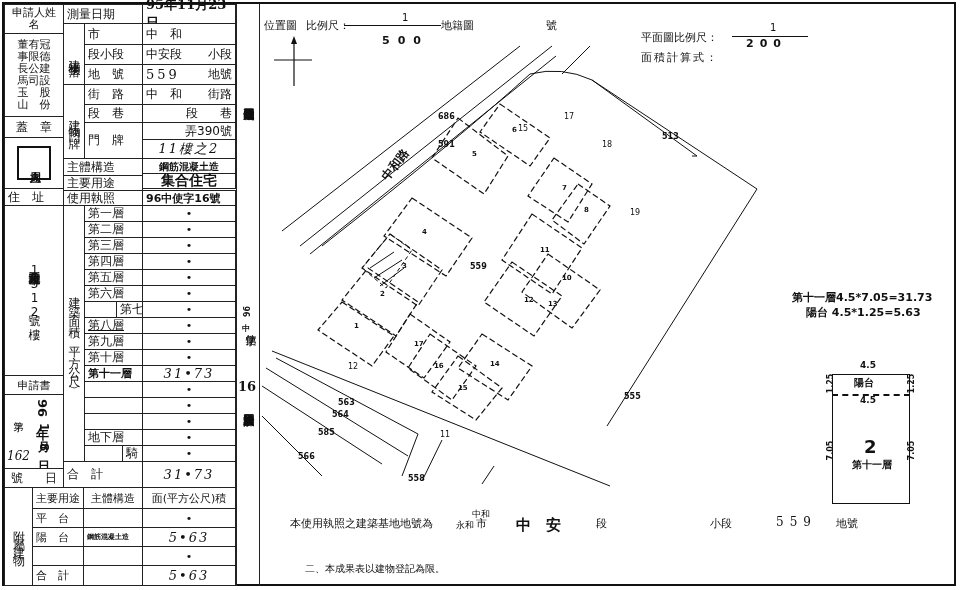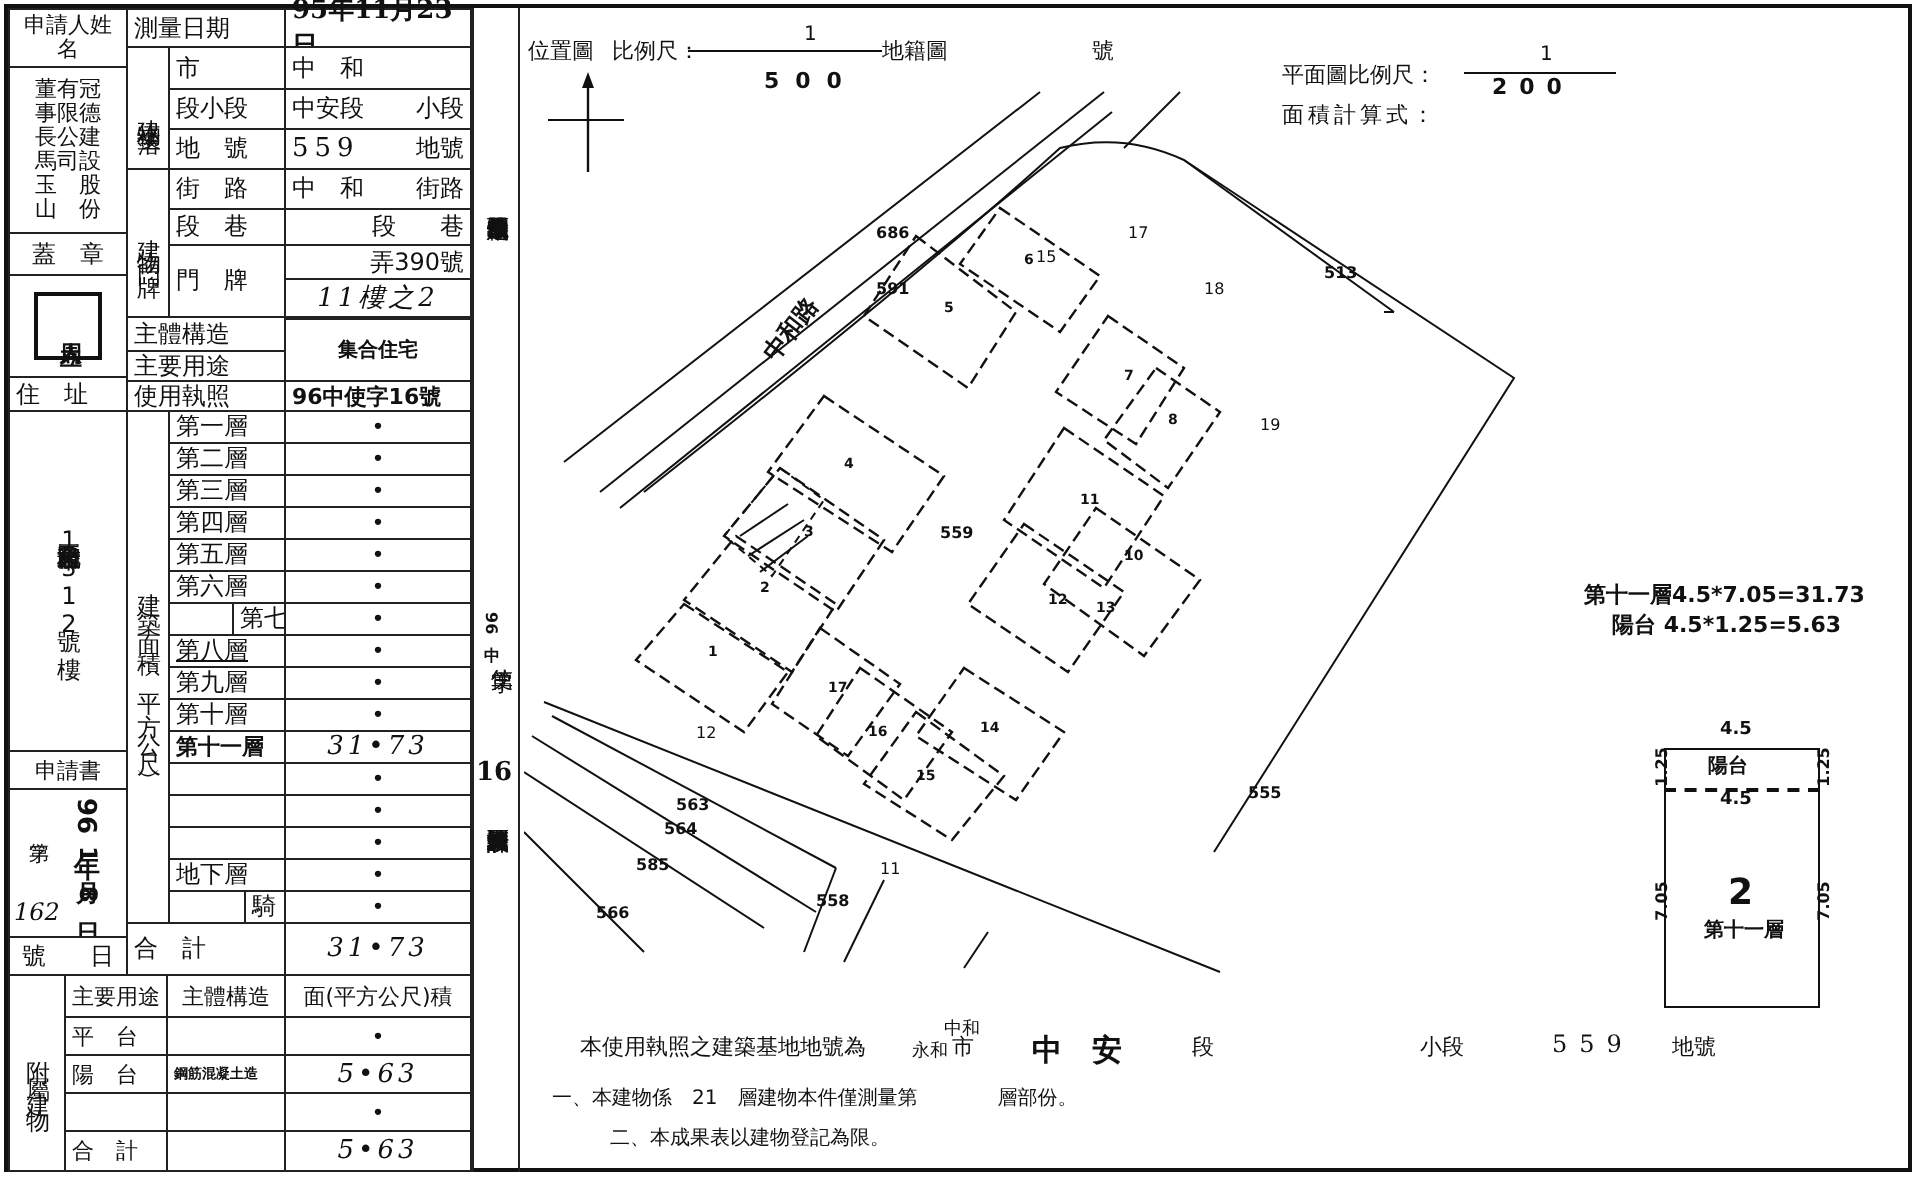--- a/index.html
+++ b/index.html
@@ -117,21 +117,21 @@
 
     <div class="cell" style="left:59px;top:154px;width:80px;height:18px;">
         <span>主體構造</span>
       </div>
     <div class="cell center bold" style="left:138px;top:154px;width:94px;height:18px;font-size:10px;">
         <span>鋼筋混凝土造</span>
       </div>
     <div class="cell" style="left:59px;top:171px;width:80px;height:16px;">
         <span>主要用途</span>
       </div>
-    <div class="cell center bold" style="left:138px;top:155px;width:94px;height:32px;font-size:10px;">
+    <div class="cell center bold" style="left:138px;top:169px;width:94px;height:16px;font-size:14px;">
         <span>集合住宅</span>
       </div>
     <div class="cell" style="left:59px;top:186px;width:80px;height:16px;">
         <span>使用執照</span>
       </div>
     <div class="cell bold" style="left:138px;top:186px;width:94px;height:16px;font-size:11px;">
         <span>96中使字16號</span>
       </div>
 
     <div class="cell vtext" style="left:59px;top:201px;width:22px;height:264px;letter-spacing:10px;">建築面積（平方公尺）</div>
@@ -395,21 +395,21 @@
 
     <span class="lot" style="left:176px;top:106px;">686</span>
     <span class="lot" style="left:176px;top:134px;">591</span>
     <span class="lot" style="left:400px;top:126px;">513</span>
     <span class="lot" style="left:208px;top:256px;">559</span>
     <span class="lot" style="left:362px;top:386px;">555</span>
     <span class="lot" style="left:76px;top:392px;">563</span>
     <span class="lot" style="left:70px;top:404px;">564</span>
     <span class="lot" style="left:56px;top:422px;">585</span>
     <span class="lot" style="left:36px;top:446px;">566</span>
-    <span class="lot" style="left:146px;top:440px;">558</span>
+    <span class="lot" style="left:146px;top:468px;">558</span>
 
     <span class="lot" style="left:302px;top:106px;font-weight:normal;">17</span>
     <span class="lot" style="left:340px;top:134px;font-weight:normal;">18</span>
     <span class="lot" style="left:368px;top:202px;font-weight:normal;">19</span>
     <span class="lot" style="left:86px;top:356px;font-weight:normal;">12</span>
     <span class="lot" style="left:178px;top:424px;font-weight:normal;">11</span>
     <span class="lot" style="left:256px;top:118px;font-weight:normal;">15</span>
 
     <div class="abs" style="left:570px;top:356px;width:78px;height:146px;">
       <span class="txt bold" style="left:28px;top:-2px;font-size:9px;">4.5</span>
@@ -429,16 +429,15 @@
       <span class="abs" style="left:0;top:4px;white-space:nowrap;">本使用執照之建築基地地號為</span>
       <span class="abs" style="left:182px;top:-4px;font-size:9px;">中和</span>
       <span class="abs" style="left:166px;top:7px;font-size:9px;">永和</span>
       <span class="abs" style="left:186px;top:4px;">市</span>
       <span class="abs bold" style="left:226px;top:4px;font-size:15px;">中　安</span>
       <span class="abs" style="left:306px;top:4px;">段</span>
       <span class="abs" style="left:420px;top:4px;">小段</span>
       <span class="abs serif" style="left:486px;top:3px;letter-spacing:6px;font-size:12px;">559</span>
       <span class="abs" style="left:546px;top:4px;">地號</span>
     </div>
-    <span class="txt" style="left:14px;top:536px;font-size:10px;">一、本建物係　21　層建物本件僅測量第　　　　層部份。</span>
     <span class="txt" style="left:14px;top:556px;font-size:10px;margin-left:29px;">二、本成果表以建物登記為限。</span>
   </div>
 </div>
 
 </body></html>

